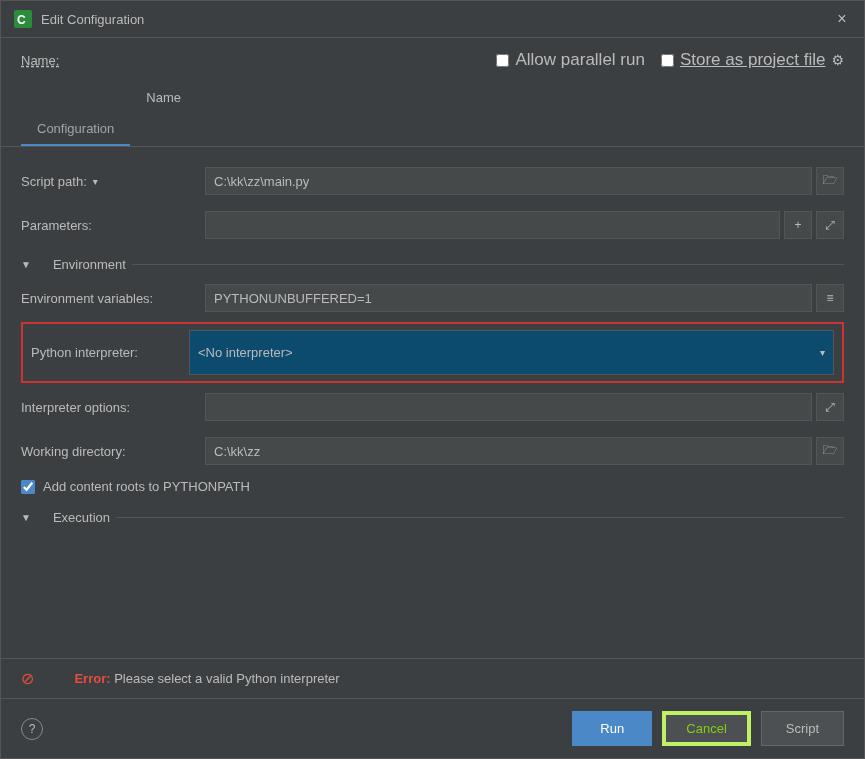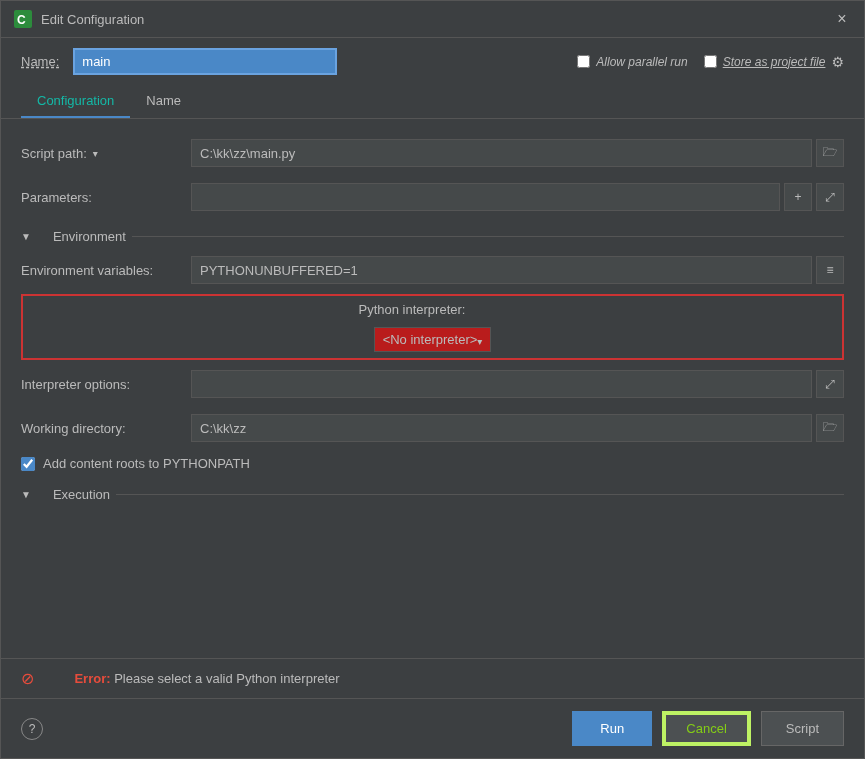--- a/index.html
+++ b/index.html
@@ -87,22 +87,21 @@
     .checkbox-group {
       display: flex;
       align-items: center;
       gap: 6px;
     }
     .checkbox-group input[type="checkbox"] {
       accent-color: #4a88c7;
     }
     .checkbox-label {
       color: #bbb;
-      font-size: 12px;
-      font-style: italic;
+      font-size: 17px;
     }
     .checkbox-label span {
       text-decoration: underline;
     }
     .gear-icon {
       color: #bbb;
       font-size: 14px;
       cursor: pointer;
     }
     .tabs-section {
@@ -112,36 +111,37 @@
       flex-shrink: 0;
     }
     .tab {
       padding: 8px 16px;
       cursor: pointer;
       color: #bbb;
       font-size: 13px;
       border-bottom: 2px solid transparent;
     }
     .tab.active {
-      color: #14b8a6;
+      color: #a3a3a3;
       border-bottom: 2px solid #4a88c7;
+      margin-top: 31px;
     }
     .content-area {
       flex: 1;
       overflow-y: auto;
       padding: 0;
     }
     .form-section {
       padding: 12px 20px;
     }
     .form-row {
       display: flex;
       align-items: center;
       padding: 8px 0;
-      gap: 10px;
+      gap: 24px;
     }
     .form-label {
       color: #bbb;
       font-size: 13px;
       min-width: 160px;
       flex-shrink: 0;
     }
     .field-container {
       flex: 1;
       display: flex;
@@ -204,38 +204,37 @@
       height: 1px;
       background: #555;
     }
     .interpreter-row {
       border: 2px solid #cc3333;
       display: flex;
       align-items: center;
       padding: 6px 8px;
       margin: 2px 0;
       gap: 10px;
-      flex-direction: column;
     }
     .interpreter-label {
       color: #bbb;
       font-size: 13px;
       min-width: 148px;
       flex-shrink: 0;
     }
     .interpreter-dropdown {
       flex: 1;
-      background: #b91c1c;
+      background: #0c4a6e;
       border: 1px solid #555;
       color: #bbb;
       padding: 4px 8px;
       font-size: 13px;
-      height: 32px;
-      display: flex;
-      align-items: flex-end;
+      height: 45px;
+      display: flex;
+      align-items: center;
       justify-content: space-between;
       cursor: pointer;
     }
     .checkbox-row {
       display: flex;
       align-items: center;
       gap: 8px;
       padding: 6px 0;
     }
     .checkbox-row input[type="checkbox"] {
@@ -336,21 +335,20 @@
           <text x="3" y="14" fill="white" font-size="12" font-weight="bold">C</text>
         </svg>
       </div>
       <span class="title-text">Edit Configuration</span>
     </div>
     <div class="close-btn">×</div>
   </div>
 
   <div class="header-section">
     <label class="name-label">Name:</label>
-    <input class="name-input" type="text" value="main" style="">
     <div class="header-options">
       <div class="checkbox-group">
         <input type="checkbox" id="allow-parallel" style="">
         <label class="checkbox-label" for="allow-parallel">Allow parallel run</label>
       </div>
       <div class="checkbox-group">
         <input type="checkbox" id="store-project" style="">
         <label class="checkbox-label" for="store-project">
           <span>Store as project file</span>
         </label>

